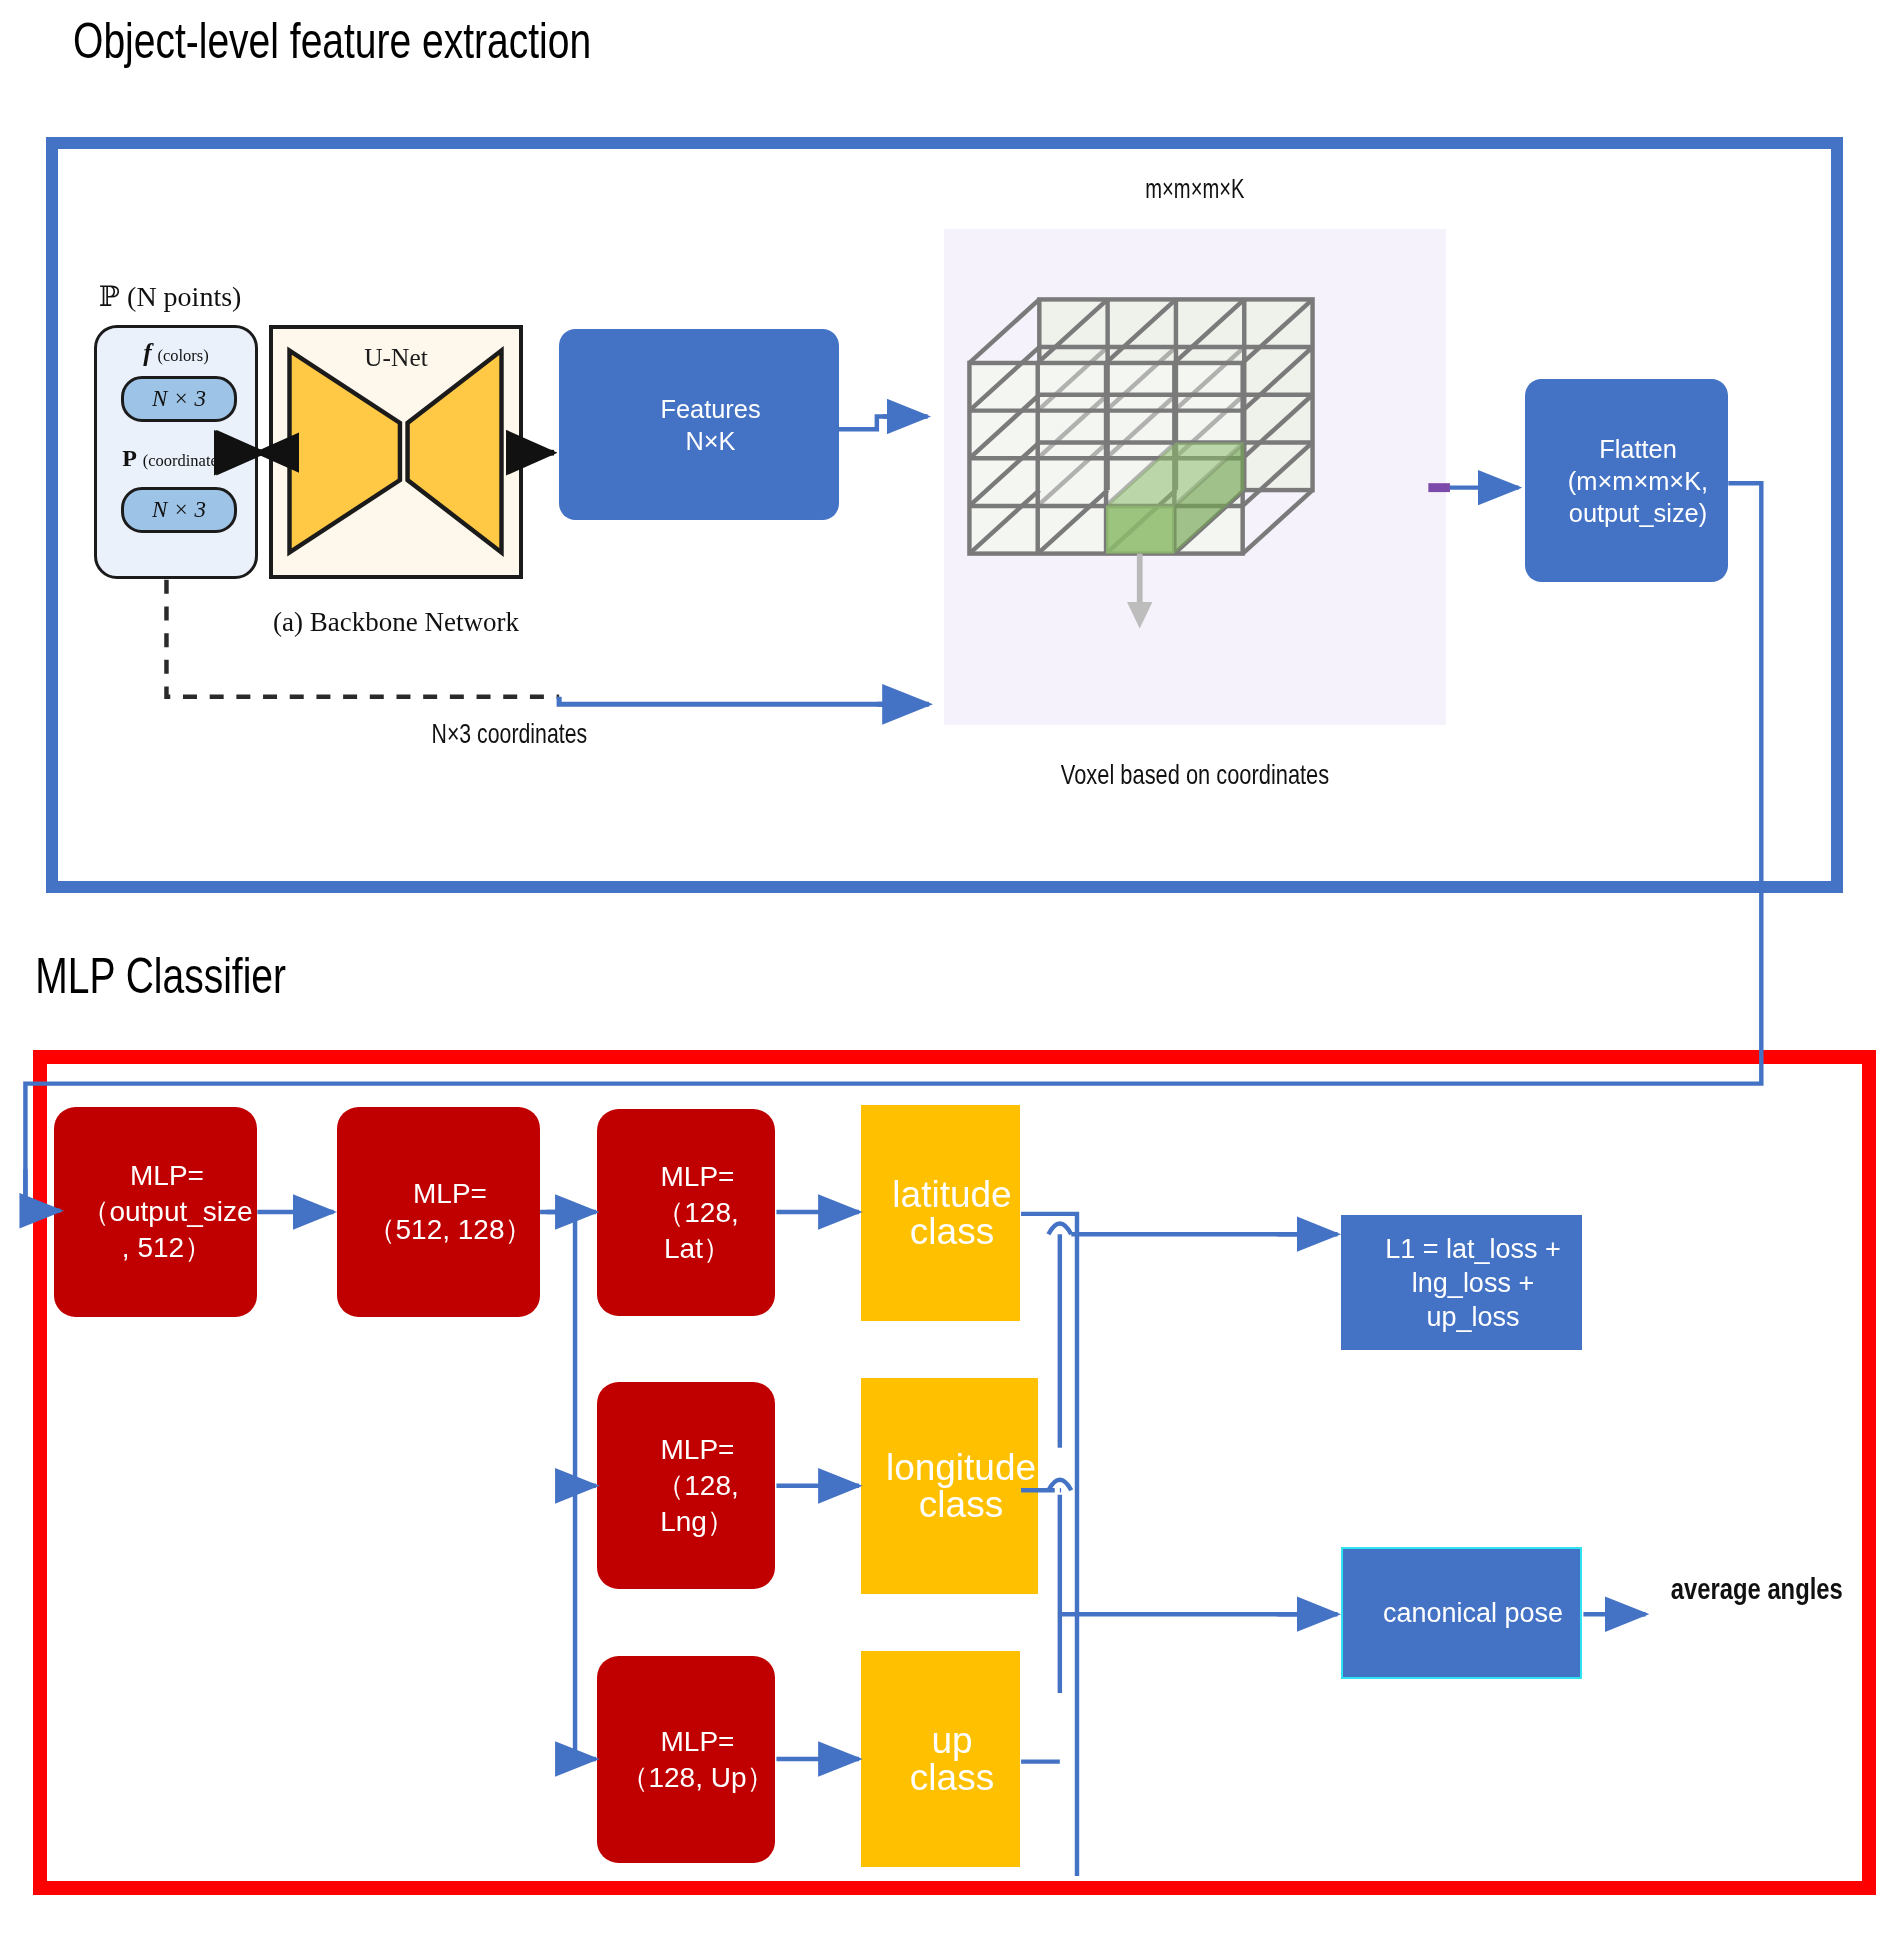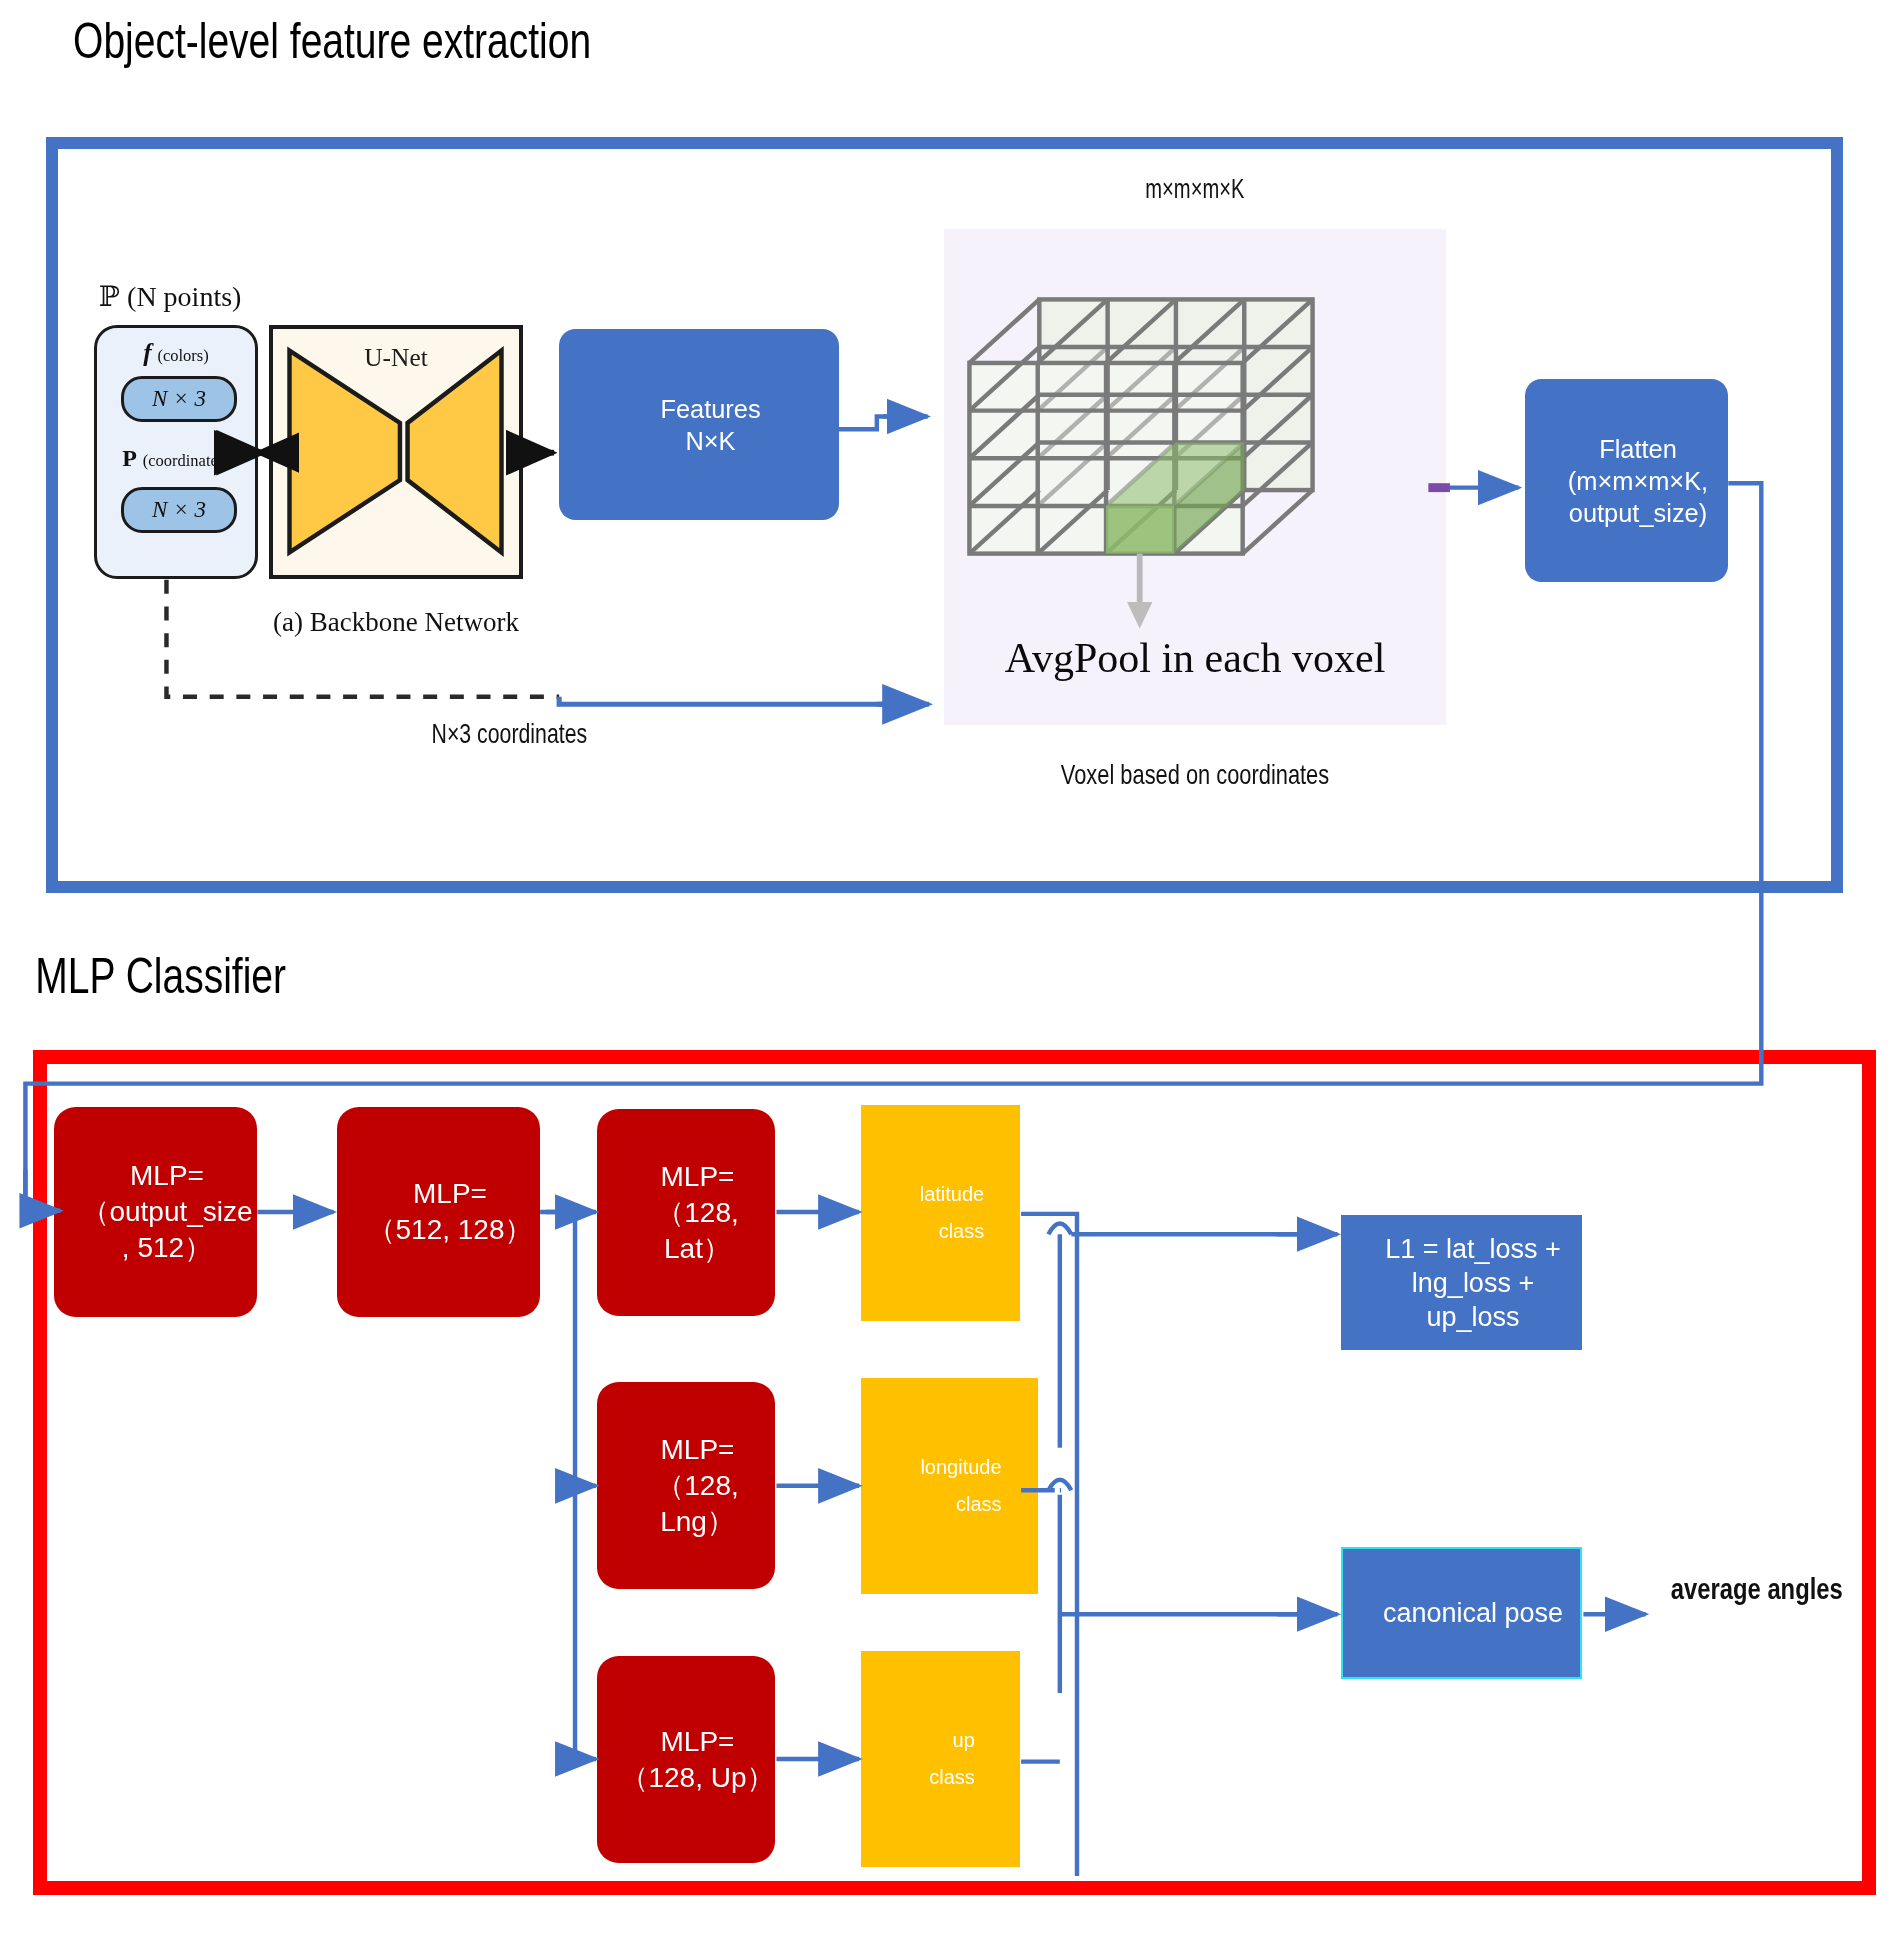--- a/index.html
+++ b/index.html
@@ -30,21 +30,21 @@
   }
 
   
   .box{
     position:absolute;box-sizing:border-box;display:flex;
     align-items:center;justify-content:center;text-align:center;
     color:#ffffff;white-space:pre-line;padding-left:23px;
   }
   .blue-box{background:#4472C4;border-radius:16.5px;font-size:25.4px;line-height:32px;}
   .red-box{background:#C00000;border-radius:21.6px;font-size:28px;line-height:36px;}
-  .yellow-box{background:#FFC000;font-size:20px;line-height:37px;text-align:right;}
+  .yellow-box{background:#FFC000;font-size:37px;line-height:37px;}
   .sq-blue{background:#4472C4;font-size:27px;line-height:34px;}
 
   
   #pc-label{left:99px;top:280px;font-family:"Liberation Serif","DejaVu Serif",serif;
             font-size:28px;color:#111;white-space:nowrap;}
   #pc-capsule{
     left:94px;top:325px;width:164px;height:254px;
     background:#EAF1FB;border:3.8px solid #1b1b1b;border-radius:23px;box-sizing:border-box;
   }
   .pc-cap-label{position:absolute;width:100%;text-align:center;color:#111;
@@ -184,21 +184,20 @@
 
     <polygon points="255,335 362.5,335 362.5,410 255,410" fill="#8DBB6B" opacity="0.85"></polygon>
     <polygon points="255,335 362.5,335 472.5,235 365,235" fill="#8DBB6B" opacity="0.55"></polygon>
     <polygon points="362.5,335 472.5,235 472.5,310 362.5,410" fill="#74A454" opacity="0.65"></polygon>
 
     <g fill="none" stroke="#b9b9b9" stroke-width="9">
       <line x1="308" y1="410" x2="308" y2="492"></line>
     </g>
     <polygon points="288,486 328,486 308,528" fill="#bdbdbd"></polygon>
   </svg>
-  <div id="avgpool-word">AvgPool in each voxel</div>
 </div>
 <div class="abs" id="voxel-cap"><span>Voxel based on coordinates</span></div>
 <div class="abs" id="nx3-cap"><span>N×3 coordinates</span></div>
 
 <div class="box blue-box" id="flatten-box" style="left:1525px;top:379px;width:203px;height:203px;">Flatten
 (m×m×m×K,
 output_size)</div>
 
 <div class="sec-title" id="title-mlp"><span>MLP Classifier</span></div>
 

